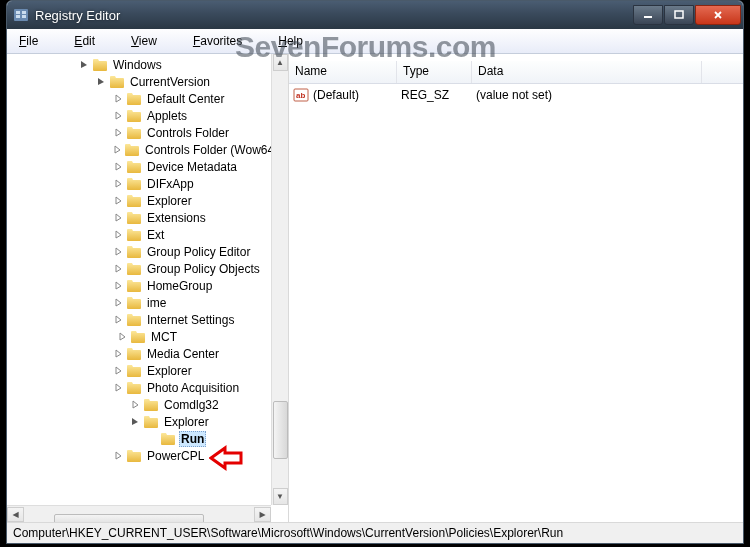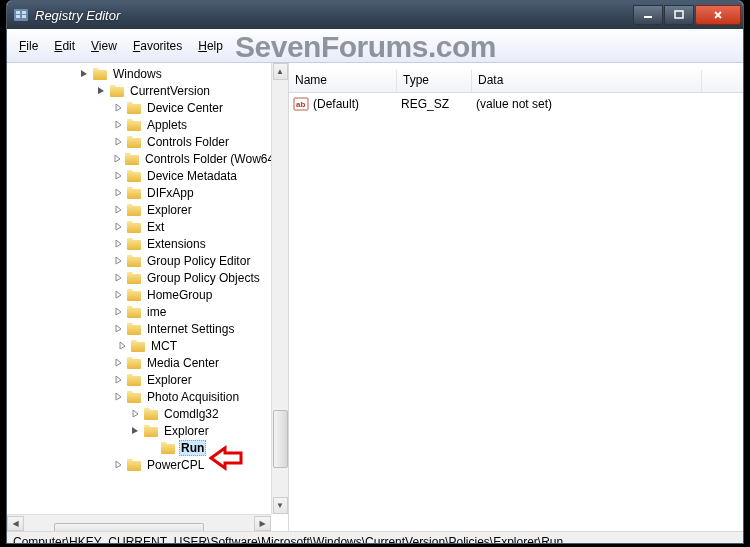--- a/index.html
+++ b/index.html
@@ -1,24 +1,24 @@
 <!DOCTYPE html>
 <html><head>
 <meta charset="utf-8">
 <style>
 * { box-sizing: border-box; margin: 0; padding: 0; }
 body { font-family: "Segoe UI", Tahoma, sans-serif; font-size: 12px; background: #000; width: 750px; height: 547px; overflow: hidden; position: relative; }
 .window { position: absolute; top: 0; left: 6px; width: 738px; height: 544px; background: #fff; border: 1px solid #4a5a6a; border-radius: 6px 6px 0 0; overflow: hidden; }
-.titlebar { height: 28px; background: linear-gradient(to bottom, #4a5d72 0%, #3a4a5c 45%, #2a3744 100%); display: flex; align-items: center; padding: 0 2px 0 6px; color: #fff; font-style: italic; }
+.titlebar { height: 28px; background: linear-gradient(to bottom, #4a5d72 0%, #3a4a5c 45%, #2a3744 100%); display: flex; align-items: center; padding: 0 2px 0 6px; color: #fff; }
 .tb-icon { width: 16px; height: 16px; margin-right: 6px; display: inline-block; }
 .tb-title { flex: 1; font-size: 13px; text-shadow: 0 0 3px rgba(0,0,0,0.6); }
 .win-btns { display: flex; gap: 0; }
 .win-btn { width: 30px; height: 20px; display: flex; align-items: center; justify-content: center; background: linear-gradient(to bottom, #6a7a8a, #3a4555); border: 1px solid #2a3340; border-radius: 0 0 3px 3px; margin-left: 1px; color: #fff; font-size: 10px; }
 .win-btn.close { width: 46px; background: linear-gradient(to bottom, #e46a52, #c8361a); border-color: #8a2510; }
-.menubar { height: 34px; background: linear-gradient(to bottom, #fefeff, #e8ecf8); border-bottom: 1px solid #c5cddb; display: flex; align-items: center; padding: 0 4px; }
+.menubar { height: 25px; background: linear-gradient(to bottom, #fefeff, #e8ecf8); border-bottom: 1px solid #c5cddb; display: flex; align-items: center; padding: 0 4px; gap: 20px; }
 .menubar span { padding: 2px 8px; text-decoration: underline; text-decoration-color: rgba(0,0,0,0); }
 .menubar span::first-letter { text-decoration: underline; }
 .content { display: flex; height: 468px; position: relative; }
 .tree-pane { width: 282px; overflow: hidden; position: relative; border-right: 1px solid #d9d9d9; }
 .tree-scroll { position: absolute; top: 0; left: 0; right: 17px; bottom: 17px; overflow: hidden; }
 .tree { padding: 2px 0 0 0; white-space: nowrap; }
 .tree-item { display: flex; align-items: center; height: 17px; padding-left: 4px; }
 .expander { width: 11px; height: 11px; margin-right: 2px; display: inline-flex; align-items: center; justify-content: center; }
 .expander svg { width: 9px; height: 9px; }
 .folder-icon { width: 16px; height: 14px; margin-right: 3px; display: inline-block; }
@@ -131,21 +131,21 @@
               </span>
               <span class="folder-icon"><svg viewBox="0 0 16 14">
                   <path d="M1 3 L1 12 Q1 13 2 13 L14 13 Q15 13 15 12 L15 4 Q15 3 14 3 L7 3 L6 1 L2 1 Q1 1 1 2 Z" fill="url(#fg)"></path>
                   <defs>
                     <linearGradient id="fg" x1="0" y1="0" x2="0" y2="1">
                       <stop offset="0" stop-color="#fce79a"></stop>
                       <stop offset="1" stop-color="#e8b83e"></stop>
                     </linearGradient>
                   </defs>
                 </svg></span>
-              <span class="tree-label">Device Center</span>
+              <span class="tree-label">Default Center</span>
             </div>
             <div class="tree-item" style="padding-left:106px">
               <span class="expander">
                 <svg viewBox="0 0 9 9">
                   <path d="M2 1 L7 5 L2 8 Z" fill="none" stroke="#888" stroke-width="1"></path>
                 </svg>
               </span>
               <span class="folder-icon"><svg viewBox="0 0 16 14">
                   <path d="M1 3 L1 12 Q1 13 2 13 L14 13 Q15 13 15 12 L15 4 Q15 3 14 3 L7 3 L6 1 L2 1 Q1 1 1 2 Z" fill="url(#fg)"></path>
                   <defs>
@@ -250,38 +250,38 @@
               </span>
               <span class="folder-icon"><svg viewBox="0 0 16 14">
                   <path d="M1 3 L1 12 Q1 13 2 13 L14 13 Q15 13 15 12 L15 4 Q15 3 14 3 L7 3 L6 1 L2 1 Q1 1 1 2 Z" fill="url(#fg)"></path>
                   <defs>
                     <linearGradient id="fg" x1="0" y1="0" x2="0" y2="1">
                       <stop offset="0" stop-color="#fce79a"></stop>
                       <stop offset="1" stop-color="#e8b83e"></stop>
                     </linearGradient>
                   </defs>
                 </svg></span>
+              <span class="tree-label">Extensions</span>
+            </div>
+            <div class="tree-item" style="padding-left:106px">
+              <span class="expander">
+                <svg viewBox="0 0 9 9">
+                  <path d="M2 1 L7 5 L2 8 Z" fill="none" stroke="#888" stroke-width="1"></path>
+                </svg>
+              </span>
+              <span class="folder-icon"><svg viewBox="0 0 16 14">
+                  <path d="M1 3 L1 12 Q1 13 2 13 L14 13 Q15 13 15 12 L15 4 Q15 3 14 3 L7 3 L6 1 L2 1 Q1 1 1 2 Z" fill="url(#fg)"></path>
+                  <defs>
+                    <linearGradient id="fg" x1="0" y1="0" x2="0" y2="1">
+                      <stop offset="0" stop-color="#fce79a"></stop>
+                      <stop offset="1" stop-color="#e8b83e"></stop>
+                    </linearGradient>
+                  </defs>
+                </svg></span>
               <span class="tree-label">Ext</span>
-            </div>
-            <div class="tree-item" style="padding-left:106px">
-              <span class="expander">
-                <svg viewBox="0 0 9 9">
-                  <path d="M2 1 L7 5 L2 8 Z" fill="none" stroke="#888" stroke-width="1"></path>
-                </svg>
-              </span>
-              <span class="folder-icon"><svg viewBox="0 0 16 14">
-                  <path d="M1 3 L1 12 Q1 13 2 13 L14 13 Q15 13 15 12 L15 4 Q15 3 14 3 L7 3 L6 1 L2 1 Q1 1 1 2 Z" fill="url(#fg)"></path>
-                  <defs>
-                    <linearGradient id="fg" x1="0" y1="0" x2="0" y2="1">
-                      <stop offset="0" stop-color="#fce79a"></stop>
-                      <stop offset="1" stop-color="#e8b83e"></stop>
-                    </linearGradient>
-                  </defs>
-                </svg></span>
-              <span class="tree-label">Extensions</span>
             </div>
             <div class="tree-item" style="padding-left:106px">
               <span class="expander">
                 <svg viewBox="0 0 9 9">
                   <path d="M2 1 L7 5 L2 8 Z" fill="none" stroke="#888" stroke-width="1"></path>
                 </svg>
               </span>
               <span class="folder-icon"><svg viewBox="0 0 16 14">
                   <path d="M1 3 L1 12 Q1 13 2 13 L14 13 Q15 13 15 12 L15 4 Q15 3 14 3 L7 3 L6 1 L2 1 Q1 1 1 2 Z" fill="url(#fg)"></path>
                   <defs>

